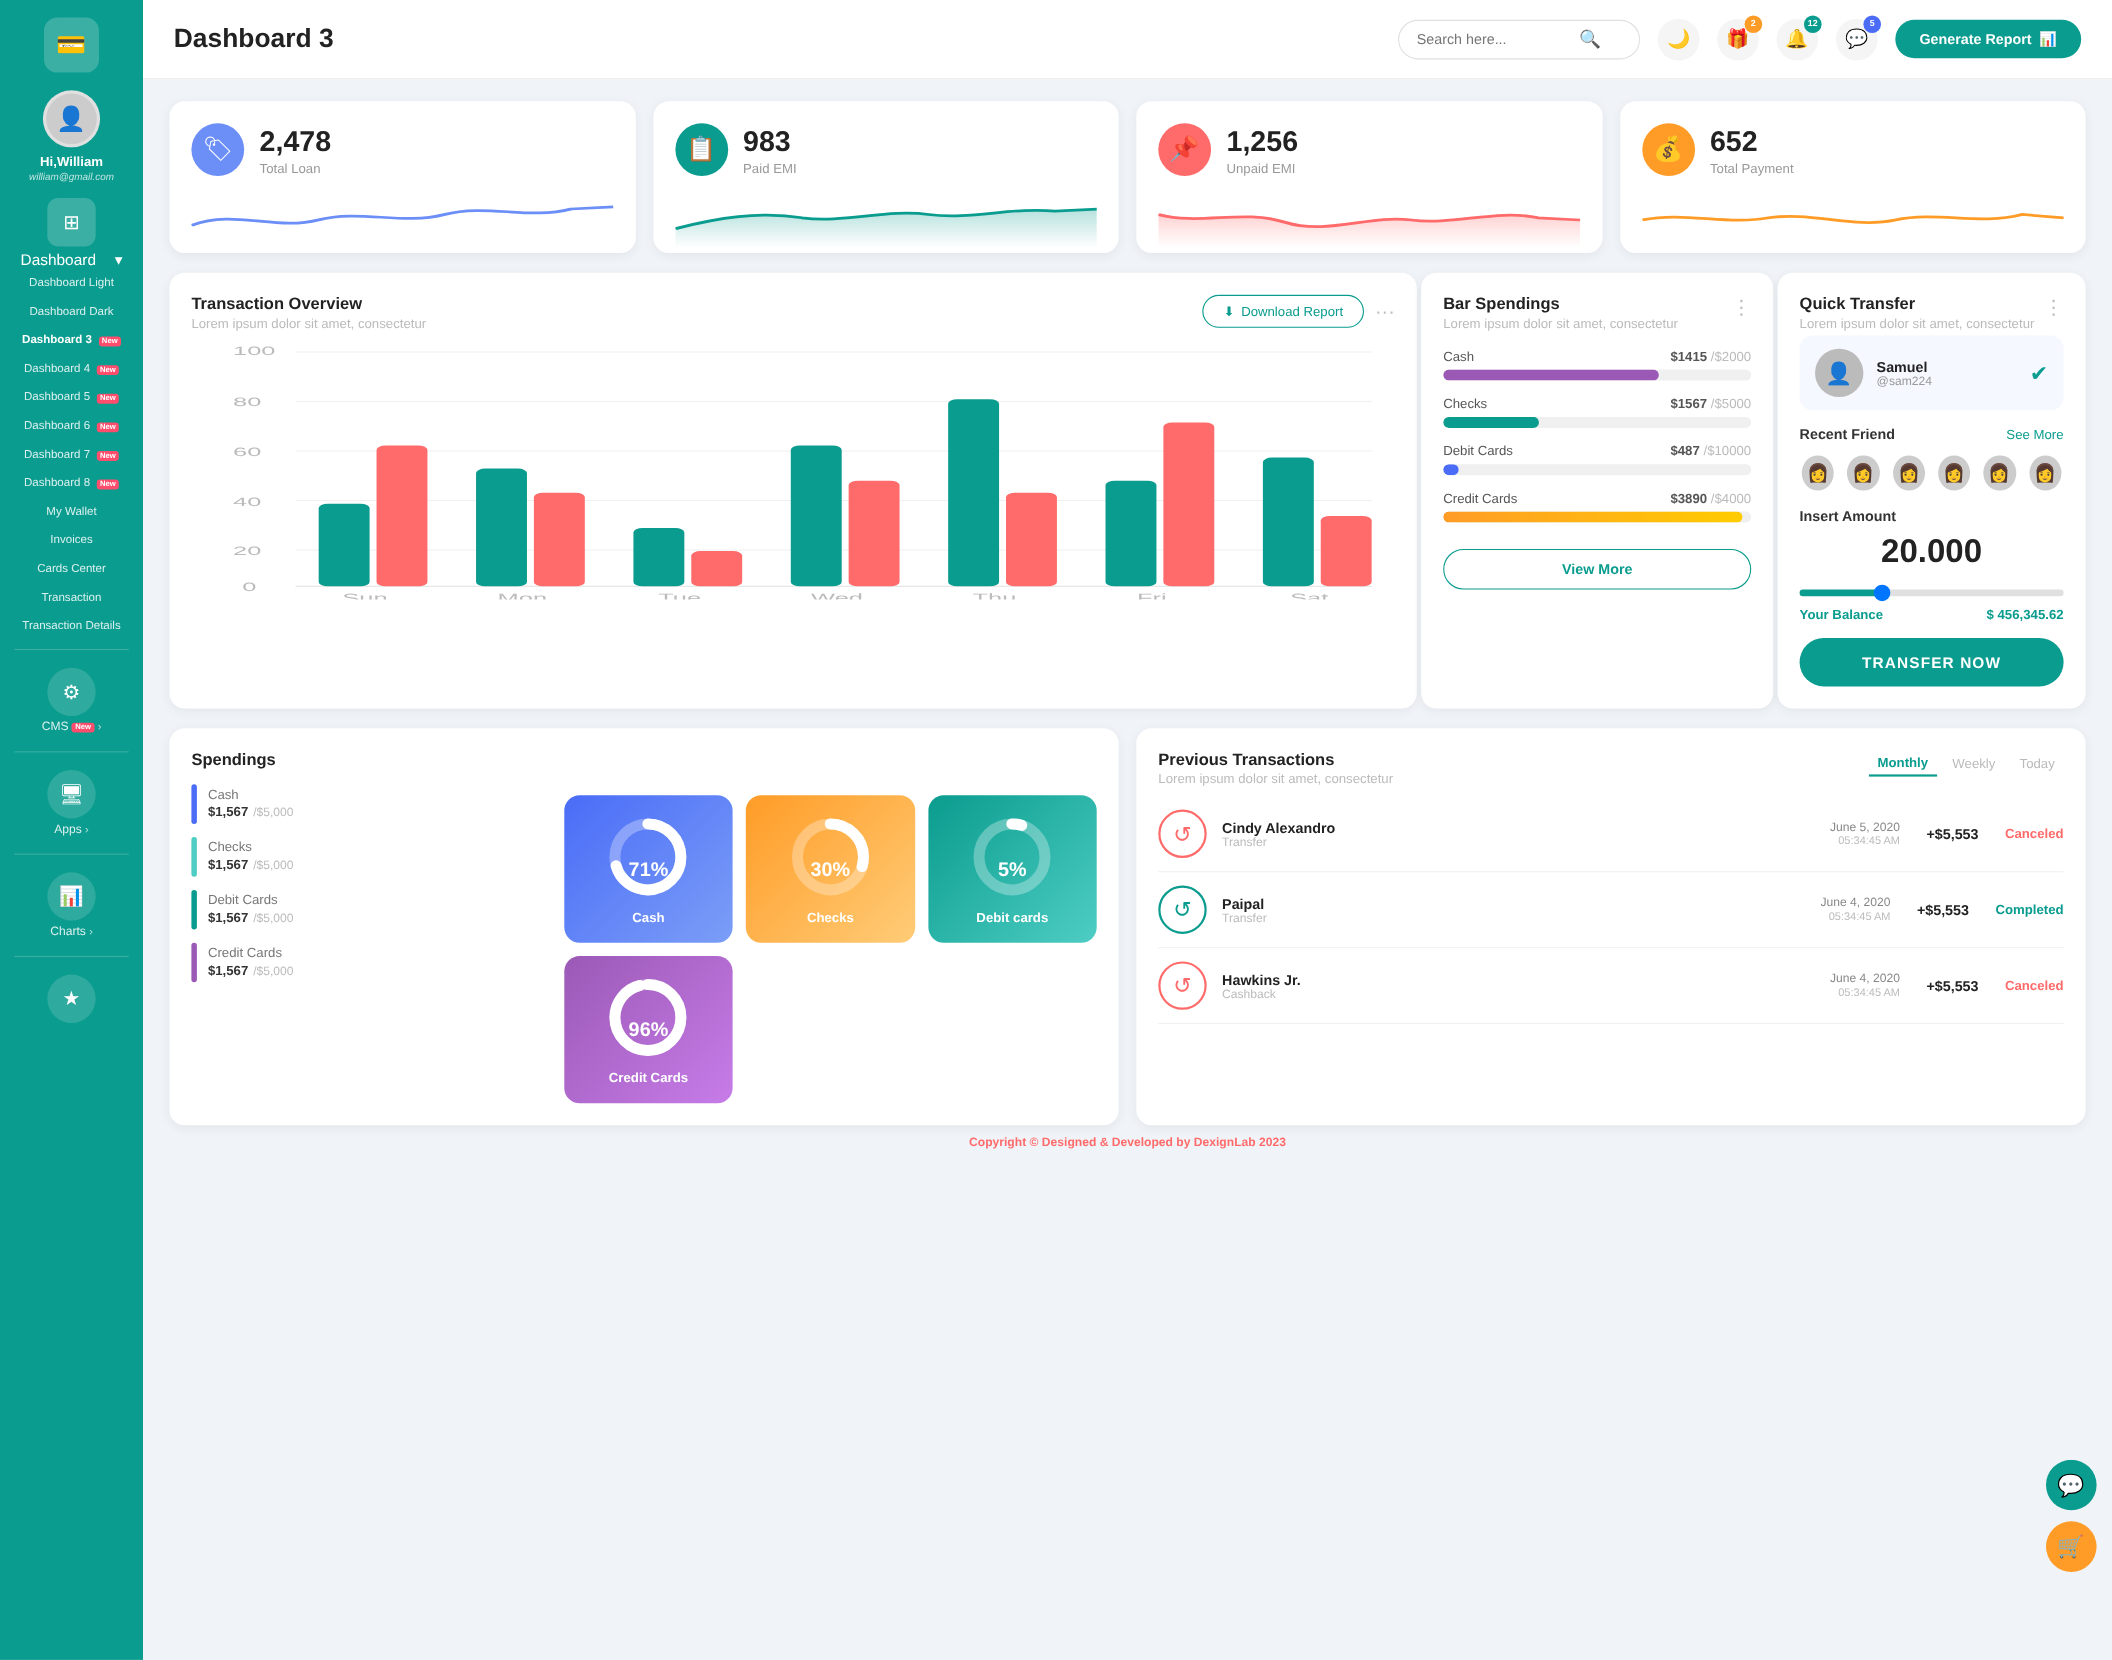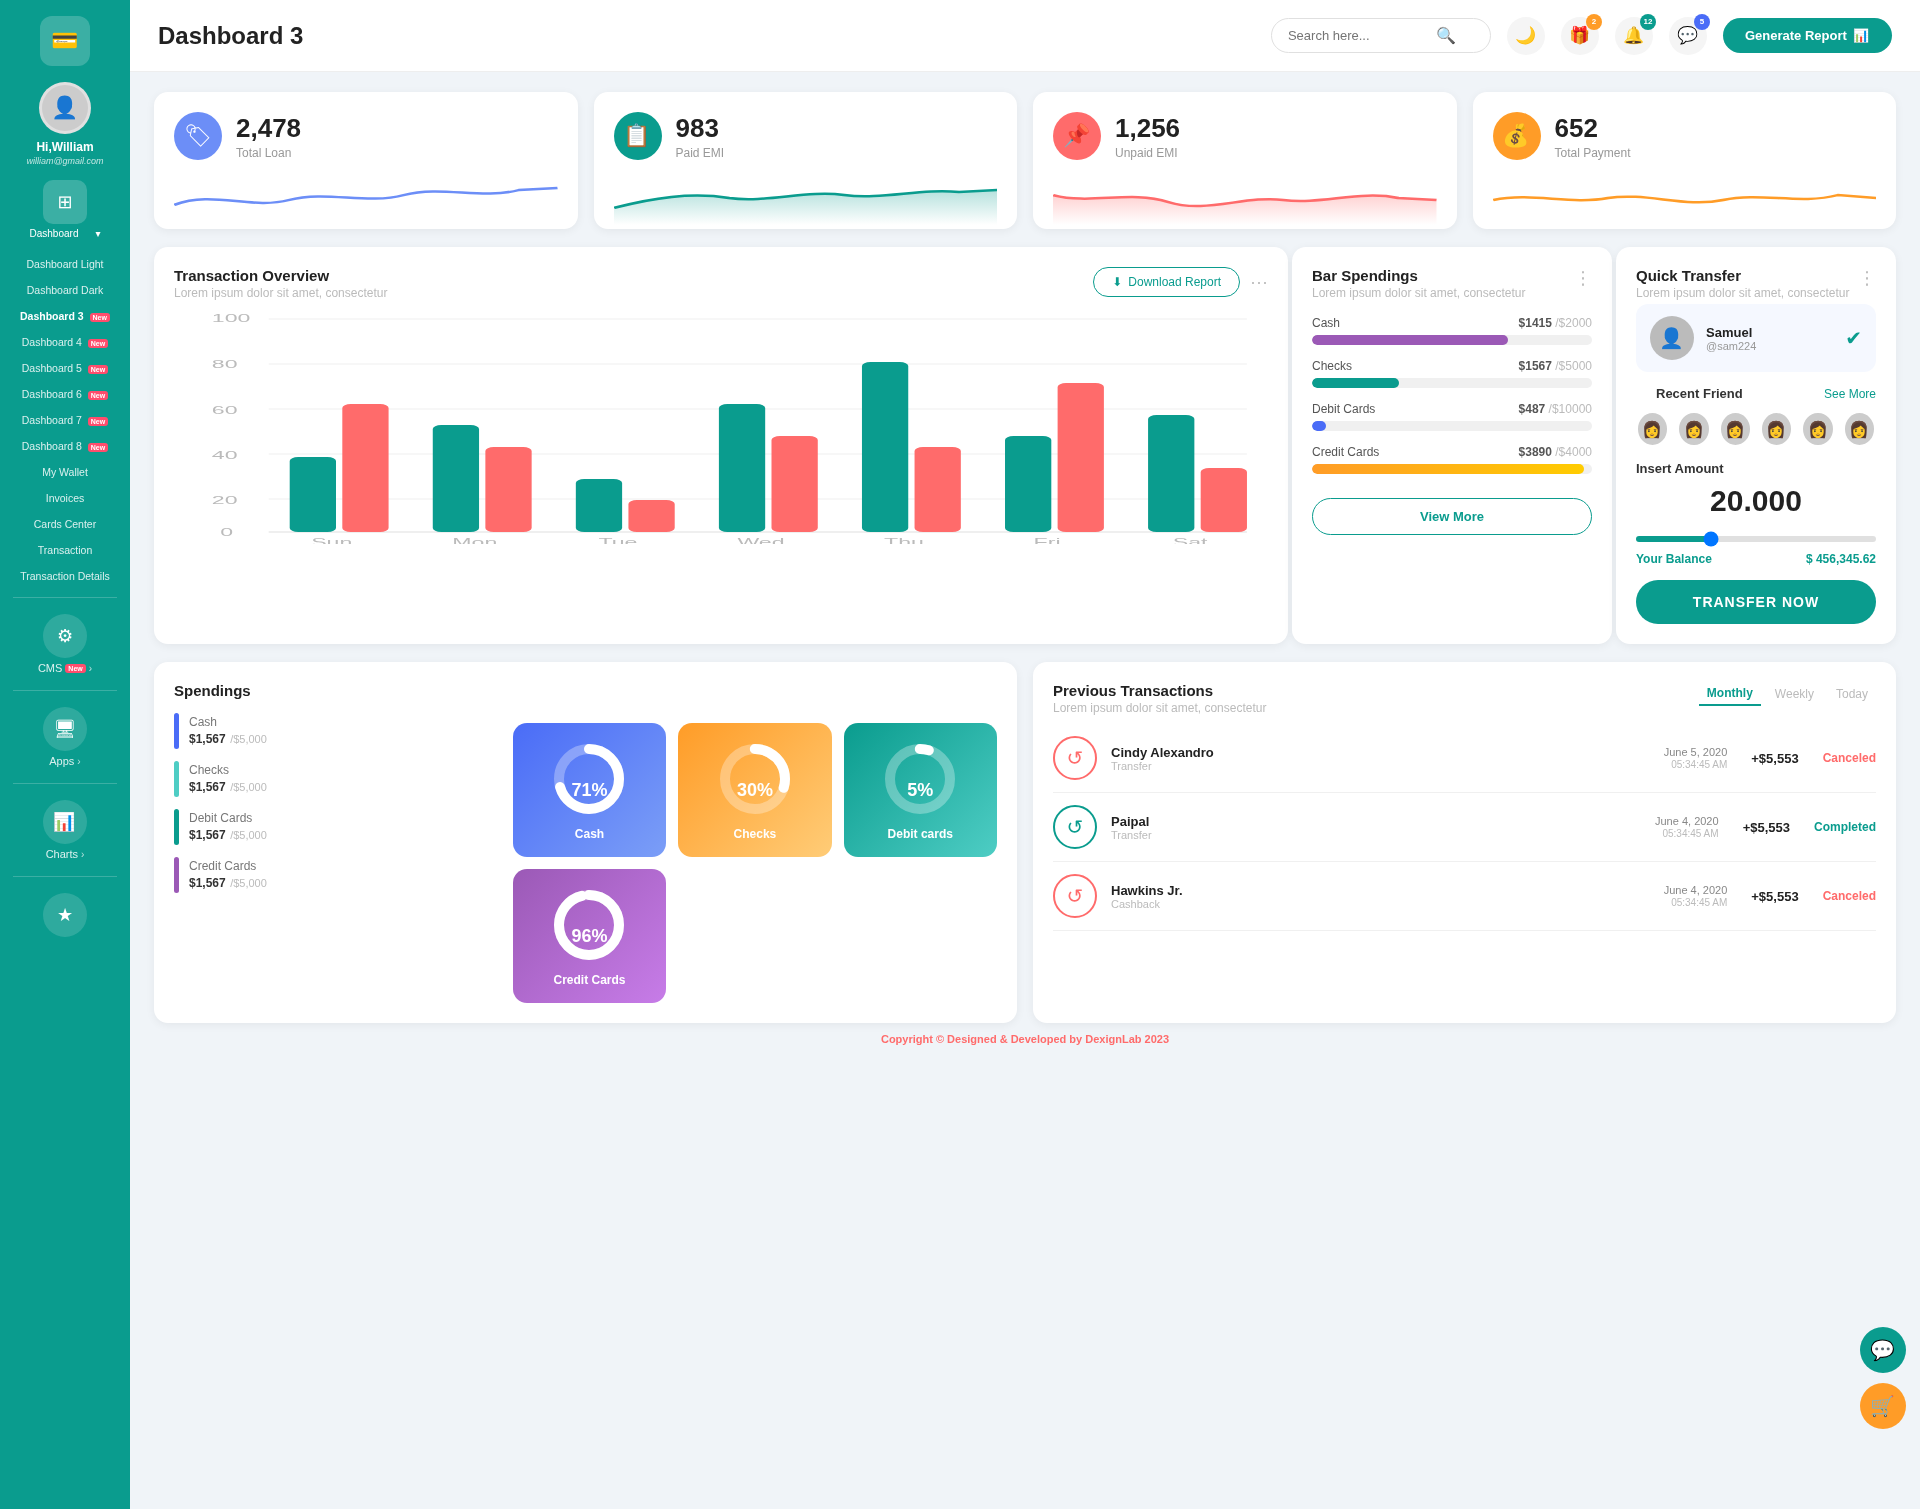--- a/index.html
+++ b/index.html
@@ -37,21 +37,21 @@
     }
     .sidebar-username { color: white; font-weight: 700; font-size: 12px; margin-bottom: 2px; }
     .sidebar-email { color: rgba(255,255,255,0.75); font-size: 9px; margin-bottom: 14px; font-style: italic; }
     .sidebar-dashboard-btn {
       background: rgba(255,255,255,0.2);
       border-radius: 10px;
       width: 44px; height: 44px;
       display: flex; align-items: center; justify-content: center;
       color: white; font-size: 18px; margin-bottom: 4px;
     }
-    .sidebar-dashboard-label { color: white; font-size: 10px; margin-bottom: 12px; display: flex; align-items: center; gap: 17px; }
+    .sidebar-dashboard-label { color: white; font-size: 14px; margin-bottom: 0; display: flex; align-items: center; gap: 17px; }
     .sidebar-nav-item {
       color: rgba(255,255,255,0.85);
       font-size: 10.5px;
       padding: 7px 0;
       cursor: pointer;
       width: 100%;
       text-align: center;
       position: relative;
     }
     .sidebar-nav-item.active { color: white; font-weight: 700; }
@@ -238,21 +238,21 @@
     .quick-transfer-card { }
     .transfer-user { display: flex; align-items: center; gap: 12px; background: #f5f8ff; border-radius: 12px; padding: 12px 14px; margin-bottom: 14px; }
     .transfer-avatar {
       width: 44px; height: 44px; border-radius: 50%;
       background: #bbb; display: flex; align-items: center; justify-content: center;
       font-size: 20px; color: #555; overflow: hidden;
     }
     .transfer-name { font-size: 13px; font-weight: 700; color: #222; }
     .transfer-handle { font-size: 11px; color: #999; }
     .transfer-check { margin-left: auto; color: #0a9c8e; font-size: 20px; }
-    .recent-friends { display: flex; align-items: center; justify-content: space-between; margin-bottom: 10px; margin-left: 20px; }
+    .recent-friends { display: flex; align-items: center; justify-content: space-between; margin-bottom: 10px; }
     .recent-friends-label { font-size: 13px; font-weight: 600; color: #333; }
     .see-more { font-size: 12px; color: #0a9c8e; cursor: pointer; }
     .friends-list { display: flex; gap: 8px; margin-bottom: 14px; }
     .friend-avatar {
       width: 36px; height: 36px; border-radius: 50%;
       background: #ccc; border: 2px solid white;
       display: flex; align-items: center; justify-content: center;
       font-size: 16px; color: #555;
       overflow: hidden;
     }

